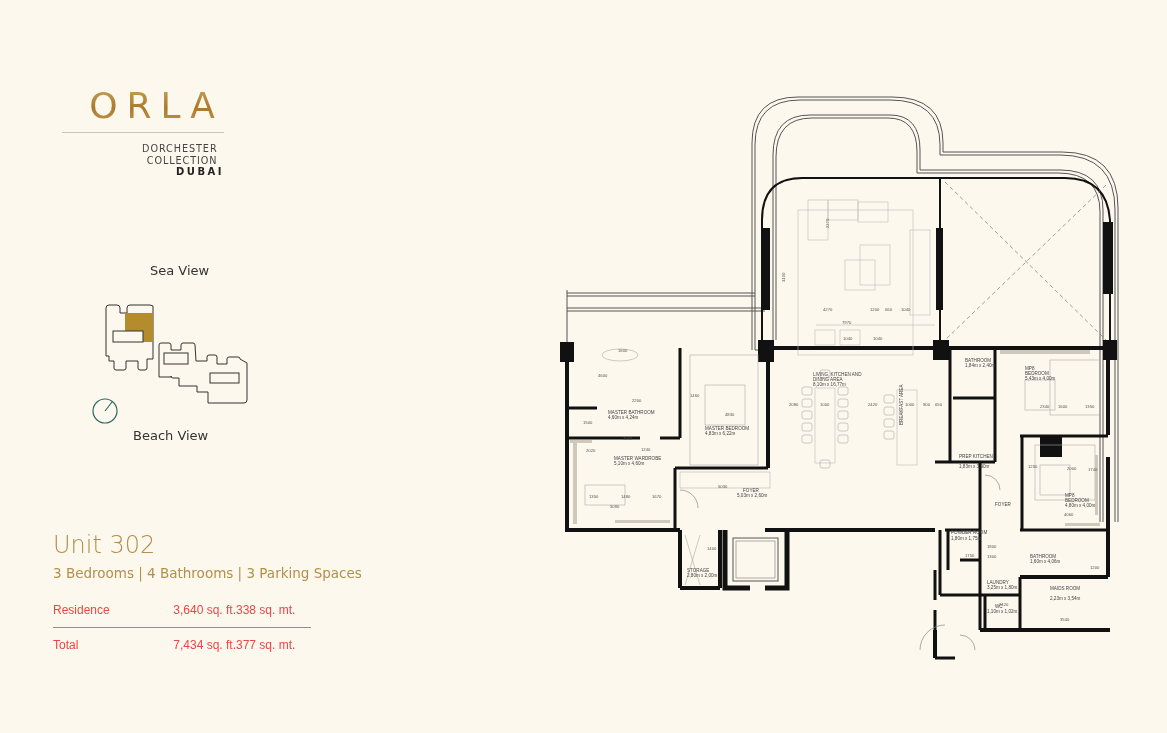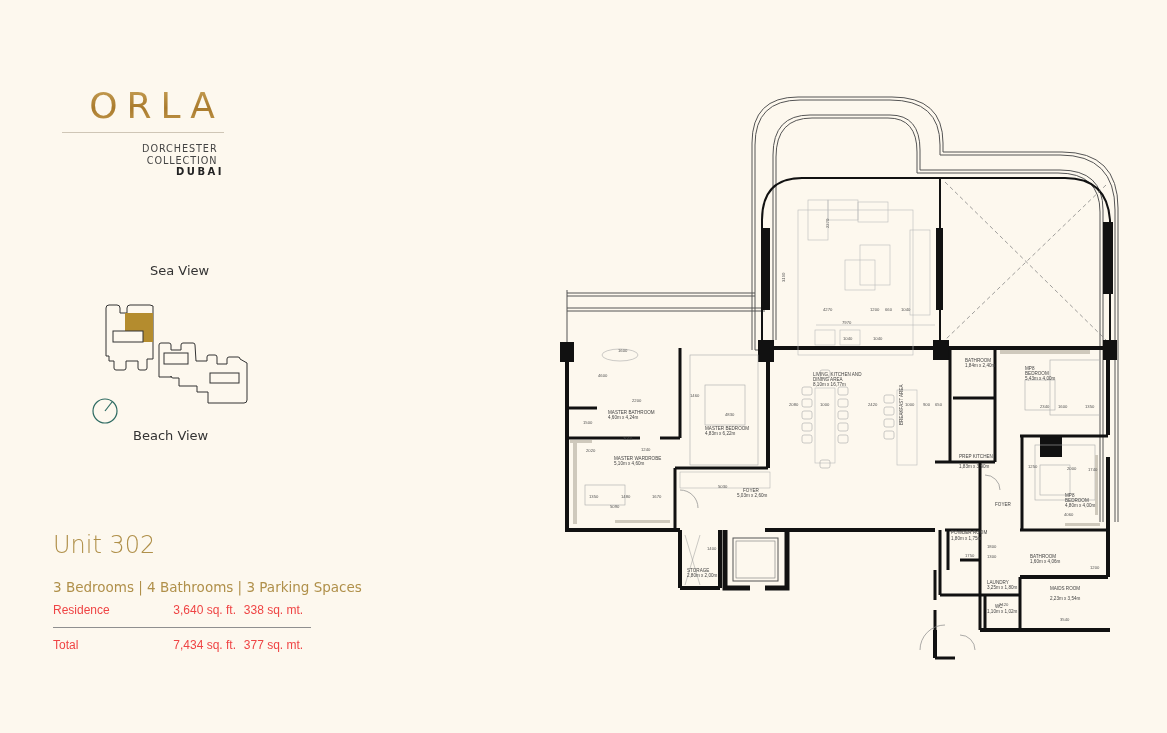--- a/index.html
+++ b/index.html
@@ -7,26 +7,26 @@
   .logo{position:absolute;left:62px;top:86px;width:162px;text-align:right;}
   .logo-word{font-family:"DejaVu Sans",sans-serif;font-size:36px;letter-spacing:9px;color:#b48a3a;font-weight:400;line-height:40px;padding-left:9px;
     background:linear-gradient(180deg,#c9a35a 0%,#a97a2c 55%,#c49a4e 100%);-webkit-background-clip:text;background-clip:text;-webkit-text-fill-color:transparent;}
   .logo-rule{height:1px;background:#cfc6b6;margin:6px 0 9px 0;}
   .logo-sub{font-size:10.5px;letter-spacing:1px;color:#444;font-family:"DejaVu Sans",sans-serif;transform:scaleX(0.92);}
   .logo-city{font-size:10px;letter-spacing:2.5px;color:#222;font-weight:bold;margin-top:0;font-family:"DejaVu Sans",sans-serif;}
   .key{position:absolute;left:80px;top:260px;width:200px;height:190px;}
   .key-label{position:absolute;font-size:13px;color:#333;font-family:"DejaVu Sans",sans-serif;}
   .unit{position:absolute;left:53px;top:531px;}
   .unit-title{font-size:24px;color:#b0904a;font-family:"DejaVu Sans",sans-serif;font-weight:300;line-height:28px;}
-  .unit-sub{font-size:13.5px;color:#b0904a;margin-top:20px;font-family:"DejaVu Sans",sans-serif;}
+  .unit-sub{font-size:13.5px;color:#b0904a;margin-top:6px;font-family:"DejaVu Sans",sans-serif;}
   .areas{position:absolute;left:53px;top:601px;width:258px;font-size:12px;color:#ef4444;}
   .arow{display:flex;height:18px;align-items:center;}
   .arow .n{flex:1;}
   .arow .f{width:80px;text-align:right;}
-  .arow .m{width:75px;text-align:center;}
+  .arow .m{width:75px;text-align:left;}
   .arule{height:1px;background:#8f8f8f;margin:8px 0 8px 0;}
   .plan{position:absolute;left:540px;top:90px;}
   .tiny{font-family:"Liberation Sans",sans-serif;font-size:4.2px;fill:#555;}
   .rl{font-family:"Liberation Sans",sans-serif;font-size:4.6px;fill:#444;}
 </style>
 </head>
 <body>
 
 <div class="logo">
   <div class="logo-word">ORLA</div>

